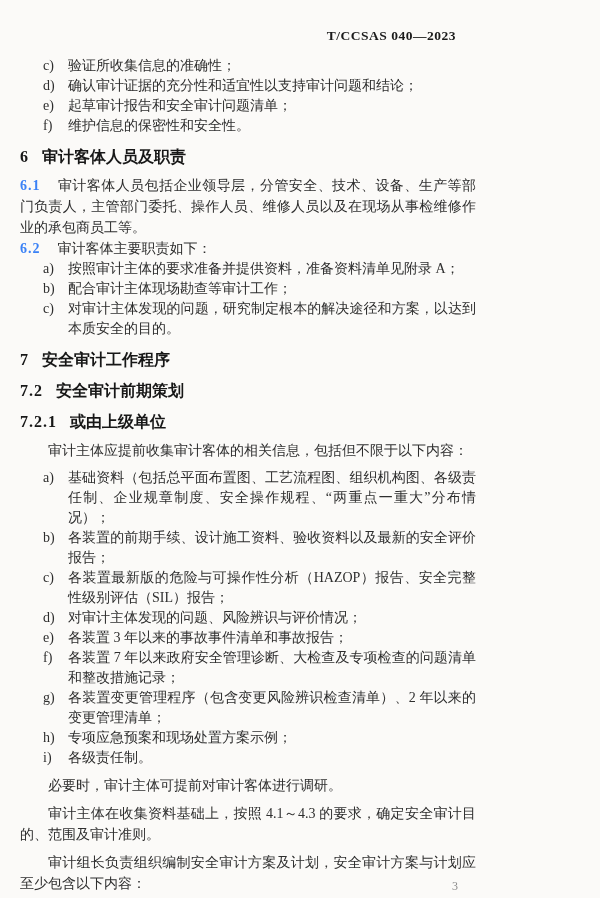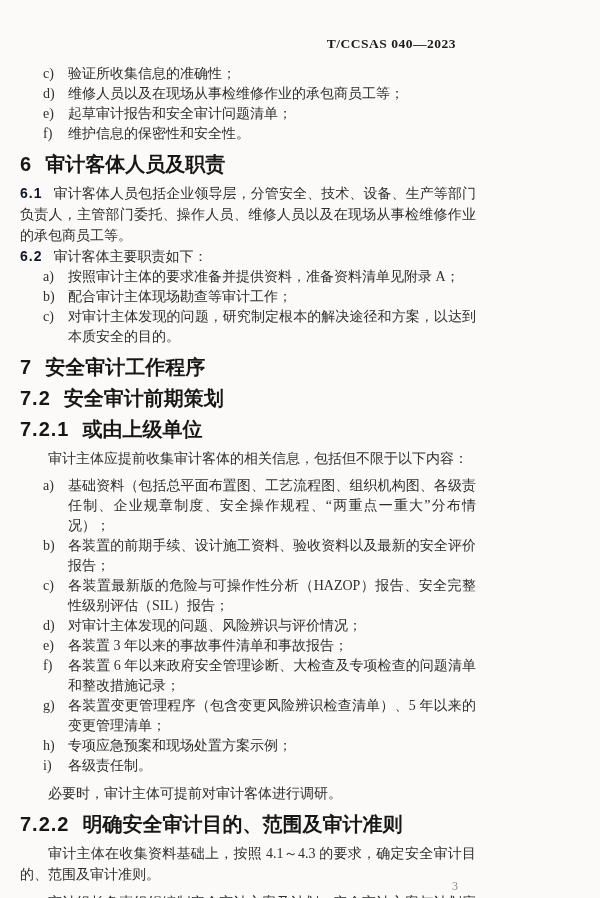--- a/index.html
+++ b/index.html
@@ -8,56 +8,56 @@
     width: 600px; height: 898px;
     background: #fbfaf8;
     color: #2e2e2e;
     font-family: "Liberation Serif", "DejaVu Serif", serif;
     font-size: 14px;
     overflow: hidden;
     position: relative;
   }
   .page {
     width: 496px; height: 898px;
-    padding: 16px 20px;
+    padding: 8px 20px;
     position: relative;
   }
   .page-header {
     text-align: right;
     padding: 20px 20px 0 0;
     font-weight: bold;
     font-size: 13.5px;
     letter-spacing: 0.5px;
     color: #1b1b1b;
     line-height: 16px;
   }
   .content { margin-top: 12px; }
 
   
   .heading {
-    font-family: Liberation Sans, sans-serif;
+    font-family: Liberation Serif, serif;
     font-weight: bold;
     color: #171717;
-    font-size: 20px;
+    font-size: 16px;
     line-height: 21px;
     margin: 10px 0 8px;
   }
   .heading .num { margin-right: 13px; letter-spacing: 1px; }
 
   
   .clause {
     margin: 0;
     line-height: 21px;
     text-align: justify;
   }
   .clause .cnum {
-    font-family: Liberation Sans, sans-serif;
+    font-family: Liberation Serif, serif;
     font-weight: bold;
-    color: #0f172a;
-    margin-right: 11px;
+    color: #3b82f6;
+    margin-right: 17px;
     letter-spacing: 1px;
   }
 
   
   .para {
     margin: 7px 0;
     line-height: 21px;
     text-indent: 2em;
     text-align: justify;
   }
@@ -87,21 +87,21 @@
   <div class="page-header">T/CCSAS 040—2023</div>
 
   <main class="content">
       <div class="list">
         <div class="li">
           <span class="marker">c)</span>
           <span class="litext">验证所收集信息的准确性；</span>
         </div>
         <div class="li">
           <span class="marker">d)</span>
-          <span class="litext">维修人员以及在现场从事检维修作业的承包商员工等；</span>
+          <span class="litext">确认审计证据的充分性和适宜性以支持审计问题和结论；</span>
         </div>
         <div class="li">
           <span class="marker">e)</span>
           <span class="litext">起草审计报告和安全审计问题清单；</span>
         </div>
         <div class="li">
           <span class="marker">f)</span>
           <span class="litext">维护信息的保密性和安全性。</span>
         </div>
       </div>
@@ -142,35 +142,34 @@
         <div class="li">
           <span class="marker">d)</span>
           <span class="litext">对审计主体发现的问题、风险辨识与评价情况；</span>
         </div>
         <div class="li">
           <span class="marker">e)</span>
           <span class="litext">各装置 3 年以来的事故事件清单和事故报告；</span>
         </div>
         <div class="li">
           <span class="marker">f)</span>
-          <span class="litext">各装置 6 年以来政府安全管理诊断、大检查及专项检查的问题清单和整改措施记录；</span>
+          <span class="litext">各装置 7 年以来政府安全管理诊断、大检查及专项检查的问题清单和整改措施记录；</span>
         </div>
         <div class="li">
           <span class="marker">g)</span>
-          <span class="litext">各装置变更管理程序（包含变更风险辨识检查清单）、5 年以来的变更管理清单；</span>
+          <span class="litext">各装置变更管理程序（包含变更风险辨识检查清单）、2 年以来的变更管理清单；</span>
         </div>
         <div class="li">
           <span class="marker">h)</span>
           <span class="litext">专项应急预案和现场处置方案示例；</span>
         </div>
         <div class="li">
           <span class="marker">i)</span>
           <span class="litext">各级责任制。</span>
         </div>
       </div>
       <p class="para">必要时，审计主体可提前对审计客体进行调研。</p>
-      <div class="heading lv3"><span class="num">7.2.2</span><span class="title">明确安全审计目的、范围及审计准则</span></div>
       <p class="para">审计主体在收集资料基础上，按照 4.1～4.3 的要求，确定安全审计目的、范围及审计准则。</p>
       <p class="para">审计组长负责组织编制安全审计方案及计划，安全审计方案与计划应至少包含以下内容：</p>
     </main>
 
   <div class="page-number">3</div>
 </div>
 
 </body></html>

